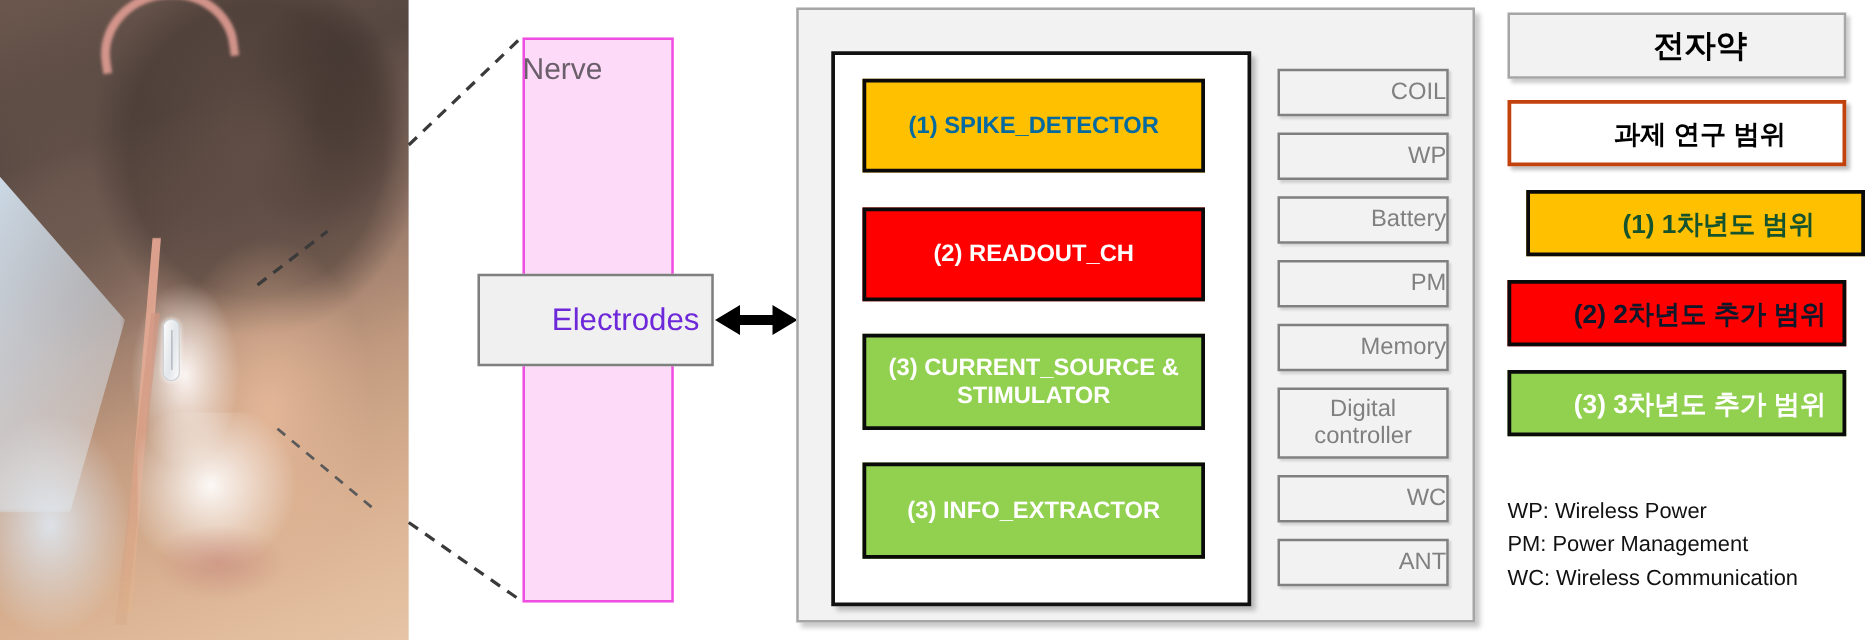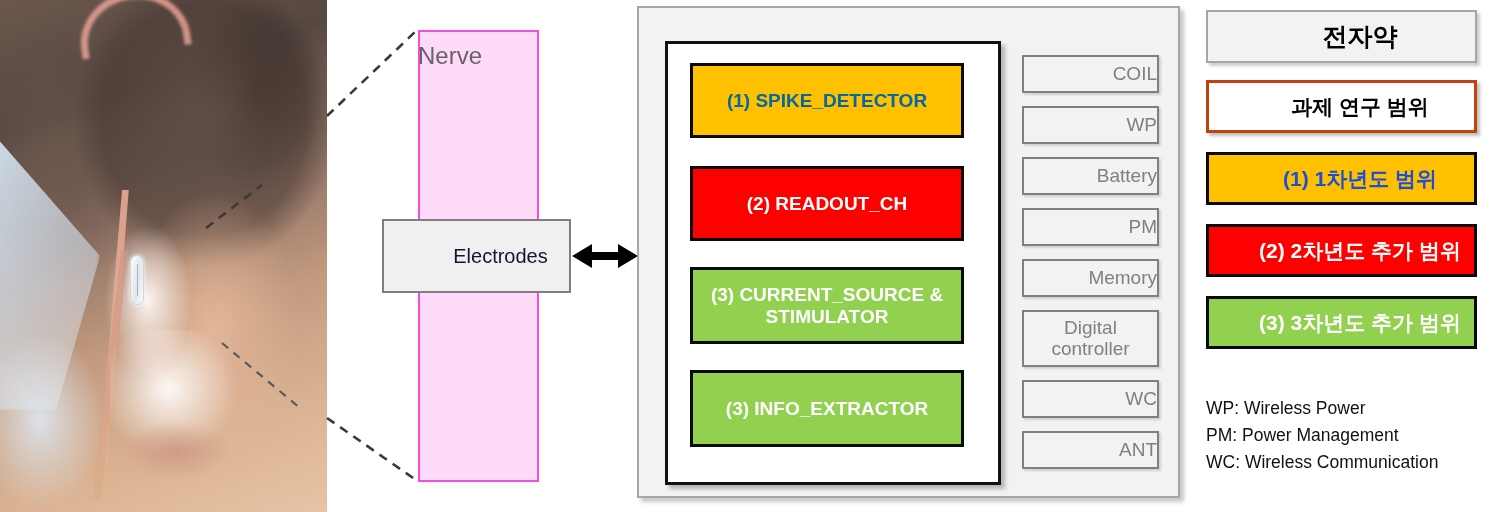--- a/index.html
+++ b/index.html
@@ -80,21 +80,21 @@
   }
   .nerve-label {
     position: absolute; left: 418px; top: 42px; width: 121px;
     text-align: left; font-size: 24px; color: #6b5f6b; font-weight: 400;
   }
   .electrodes-box {
     position: absolute; left: 382px; top: 219px; width: 189px; height: 74px;
     background: #f0f0f0; border: 2px solid #7f7f7f;
     display: flex; align-items: center; justify-content: center;
   }
-  .electrodes-label { font-size: 20px; color: #0f172a; margin-left: 48px; }
+  .electrodes-label { font-size: 25px; color: #6d28d9; margin-left: 48px; }
 
   
   .dbl-arrow { position: absolute; left: 572px; top: 240px; width: 66px; height: 32px; }
 
   
   .device-outer {
     position: absolute; left: 637px; top: 6px; width: 543px; height: 492px;
     background: #f2f2f2; border: 2px solid #a6a6a6;
     box-shadow: 4px 4px 4px rgba(0,0,0,.22);
   }
@@ -134,25 +134,25 @@
   .lg-title {
     top: 10px; height: 53px; background: #f2f2f2; border: 2px solid #a6a6a6;
     color: #000; font-size: 25px; box-shadow: 3px 3px 3px rgba(0,0,0,.2);
   }
   .lg-scope {
     top: 80px; height: 53px; background: #ffffff; border: 3px solid #c2410c;
     color: #000; font-size: 21px; box-shadow: 3px 3px 3px rgba(0,0,0,.25);
   }
   .lg-y1 {
     top: 152px; height: 53px; background: #FFC000; border: 3.5px solid #0a0a0a;
-    color: #1d4ed8; font-size: 21px;
+    color: #14532d; font-size: 21px; margin-left: 15px;
   }
   .lg-y2 {
     top: 224px; height: 53px; background: #FF0000; border: 3.5px solid #0a0a0a;
-    color: #ffffff; font-size: 21px; text-align: center;
+    color: #0f172a; font-size: 21px; text-align: center;
   }
   .lg-y3 {
     top: 296px; height: 53px; background: #92D050; border: 3.5px solid #0a0a0a;
     color: #fff; font-size: 21px;
   }
   .abbrevs {
     position: absolute; left: 1206px; top: 395px; width: 285px;
     font-size: 17.5px; color: #111; line-height: 1.53;
   }
 </style>

